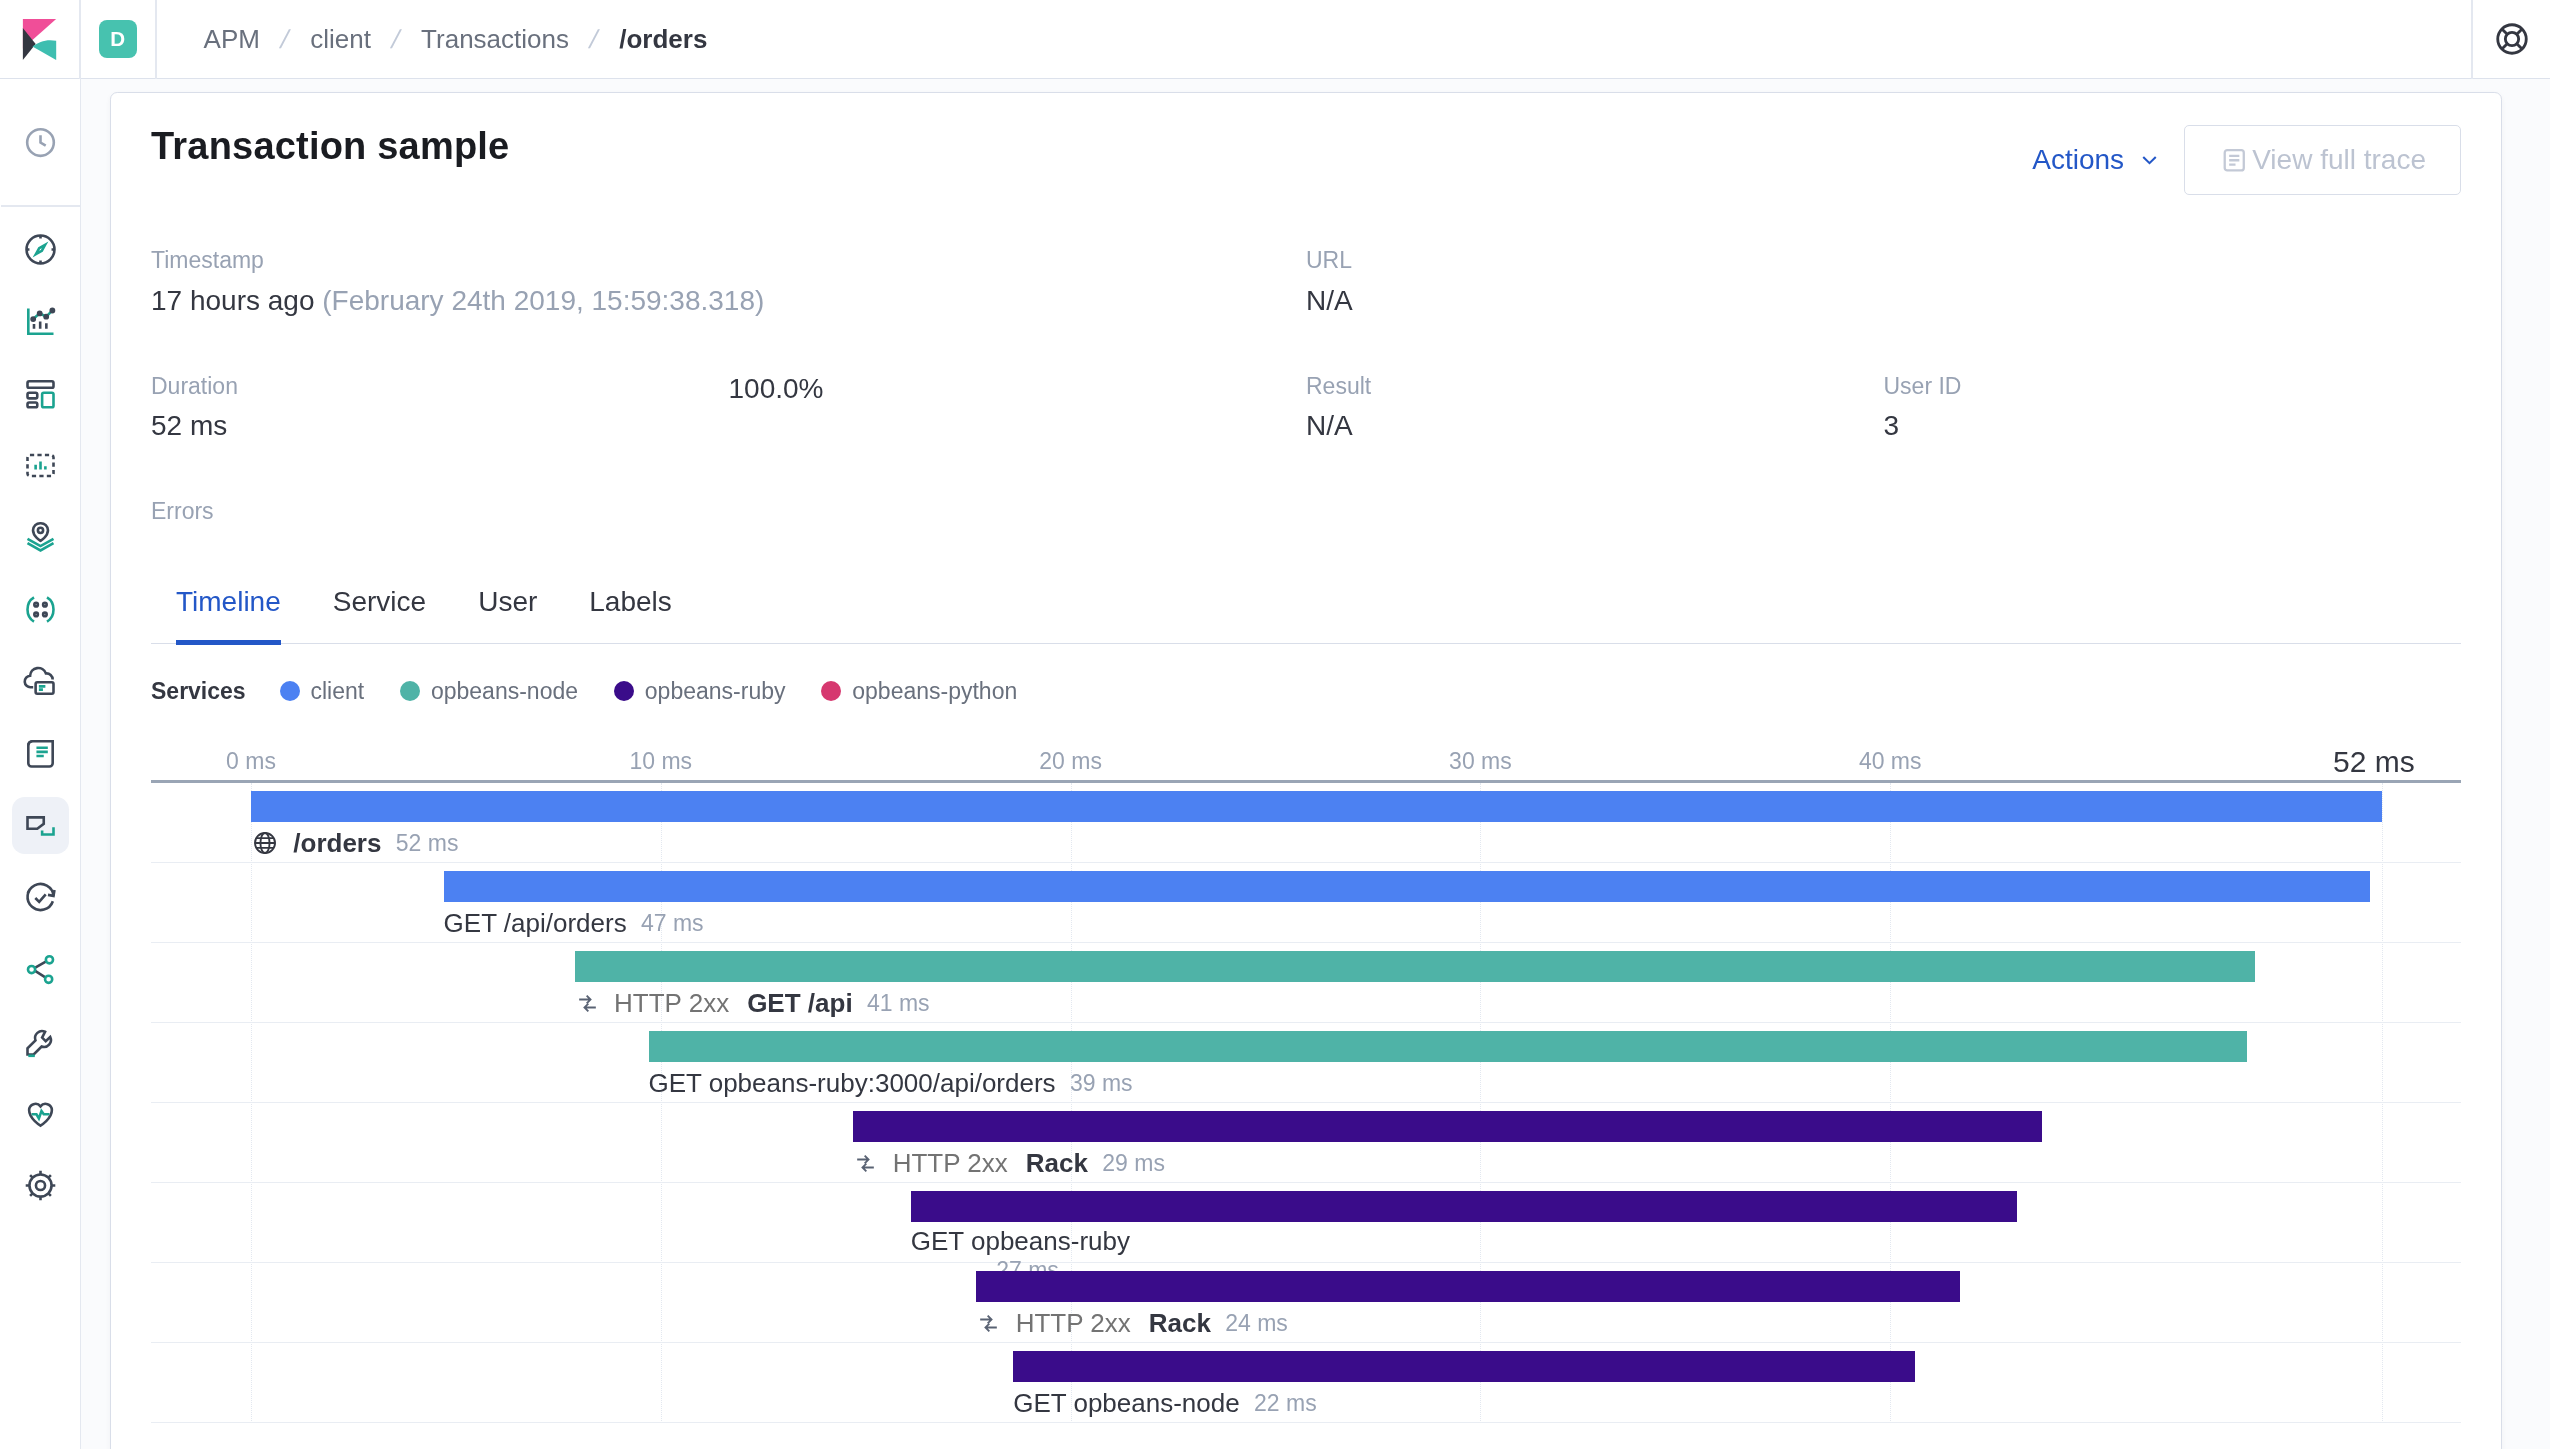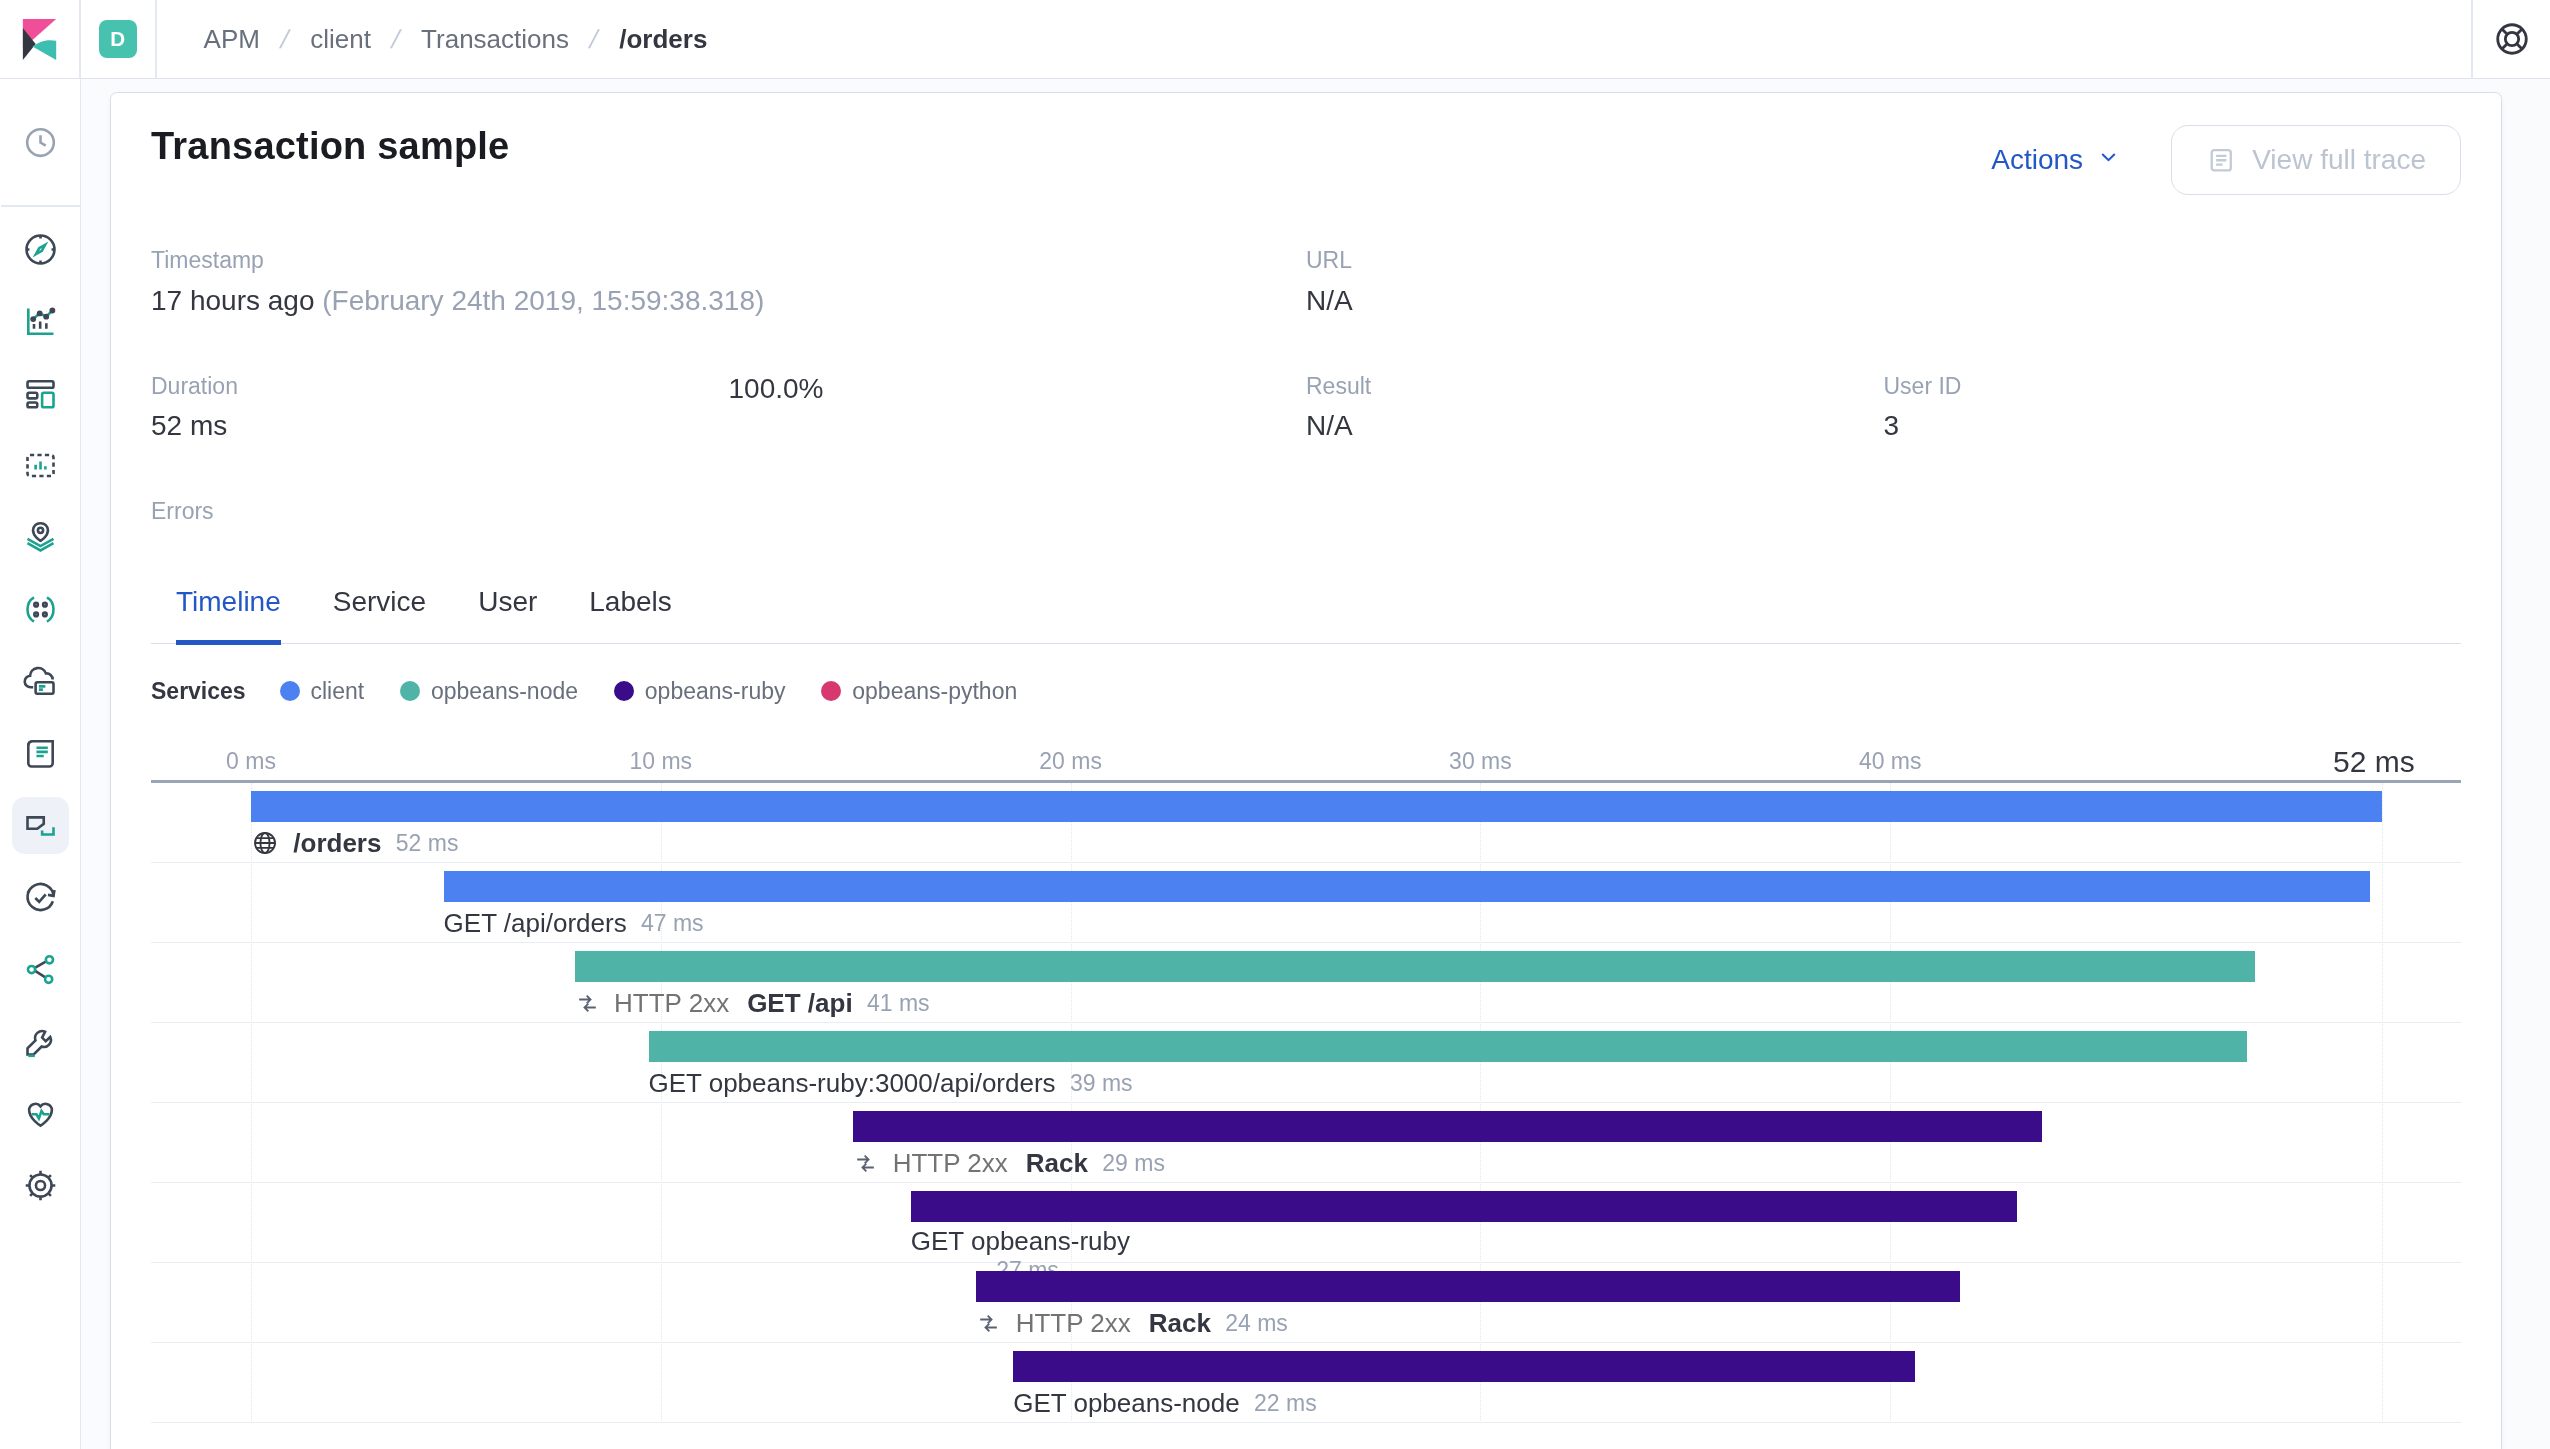--- a/index.html
+++ b/index.html
@@ -36,24 +36,24 @@
   
   .content { position:absolute; top:81px; left:82px; right:0; bottom:0; background:#fafbfd; }
   .panel { position:absolute; left:28px; top:10.8px; width:2392px; height:1399px; background:#fff;
            border:1.8px solid #d9dee9; border-radius:7.2px; box-shadow:0 2.7px 5.4px rgba(50,60,80,0.05);
            padding:32px 40px 0 40px; }
 
   .panel-head { display:flex; align-items:flex-start; }
   .panel-title { font-size:38px; font-weight:700; color:#1a1c21; letter-spacing:0.2px; }
   .head-actions { margin-left:auto; display:flex; align-items:center; }
   .actions-link { border:none; background:transparent; color:#2357c7; font-size:28px;
-                  display:flex; gap:12.6px; cursor:pointer; font-family:inherit; }
+                  display:flex; align-items:center; gap:12.6px; cursor:pointer; font-family:inherit; }
   .actions-link svg { width:25px; height:25px; }
-  .vft-btn { margin-left:50px; height:70px; padding:0 34px; background:#fff; border:1.8px solid #d9dee9;
-             border-radius:17px; color:#bcc3d1; font-size:28px; display:flex; align-items:center; gap:16px;
+  .vft-btn { margin-left:22px; height:70px; padding:0 34px; background:#fff; border:1.8px solid #d9dee9;
+             border-radius:5px; color:#bcc3d1; font-size:28px; display:flex; align-items:center; gap:3px;
              font-family:inherit; cursor:not-allowed; }
   .vft-btn svg { width:30.5px; height:30.5px; }
 
   
   .meta-grid { display:grid; grid-template-columns:repeat(4,1fr); margin-top:52px; row-gap:56px; }
   .meta-label { font-size:23px; color:#98a2b3; margin-bottom:10.8px; }
   .meta-value { font-size:28px; color:#343741; }
   .meta-secondary { color:#98a2b3; }
 
   

